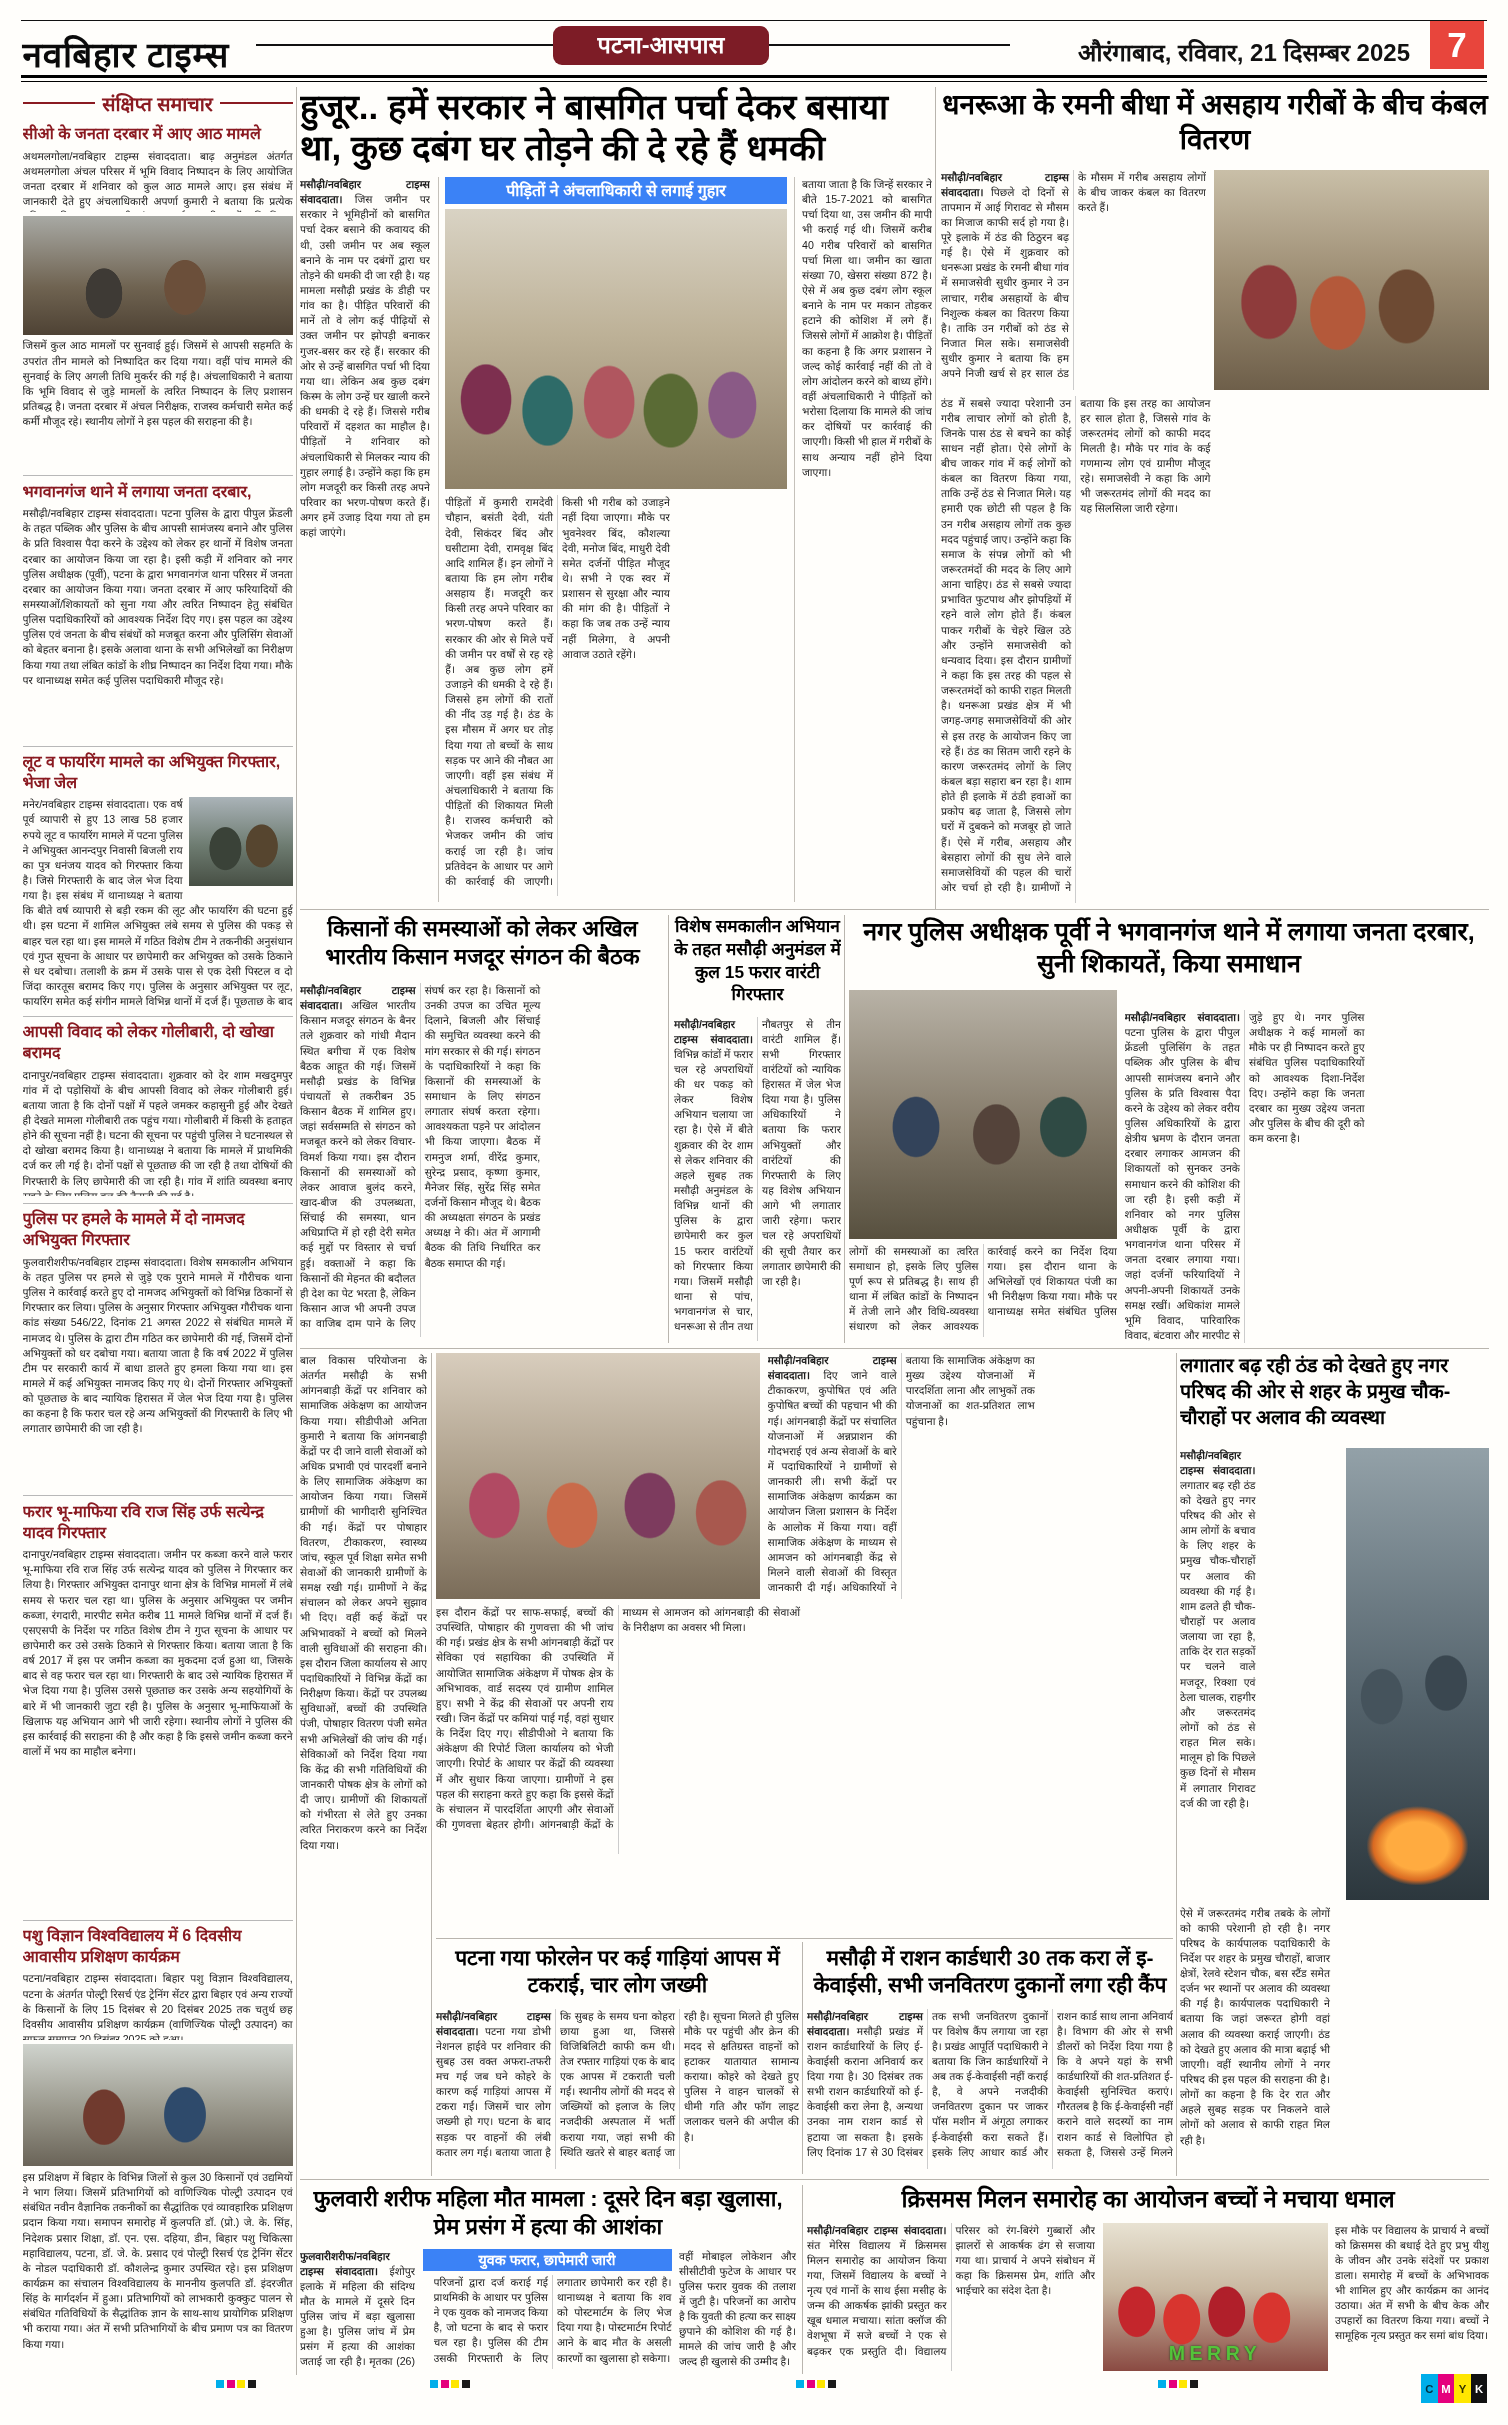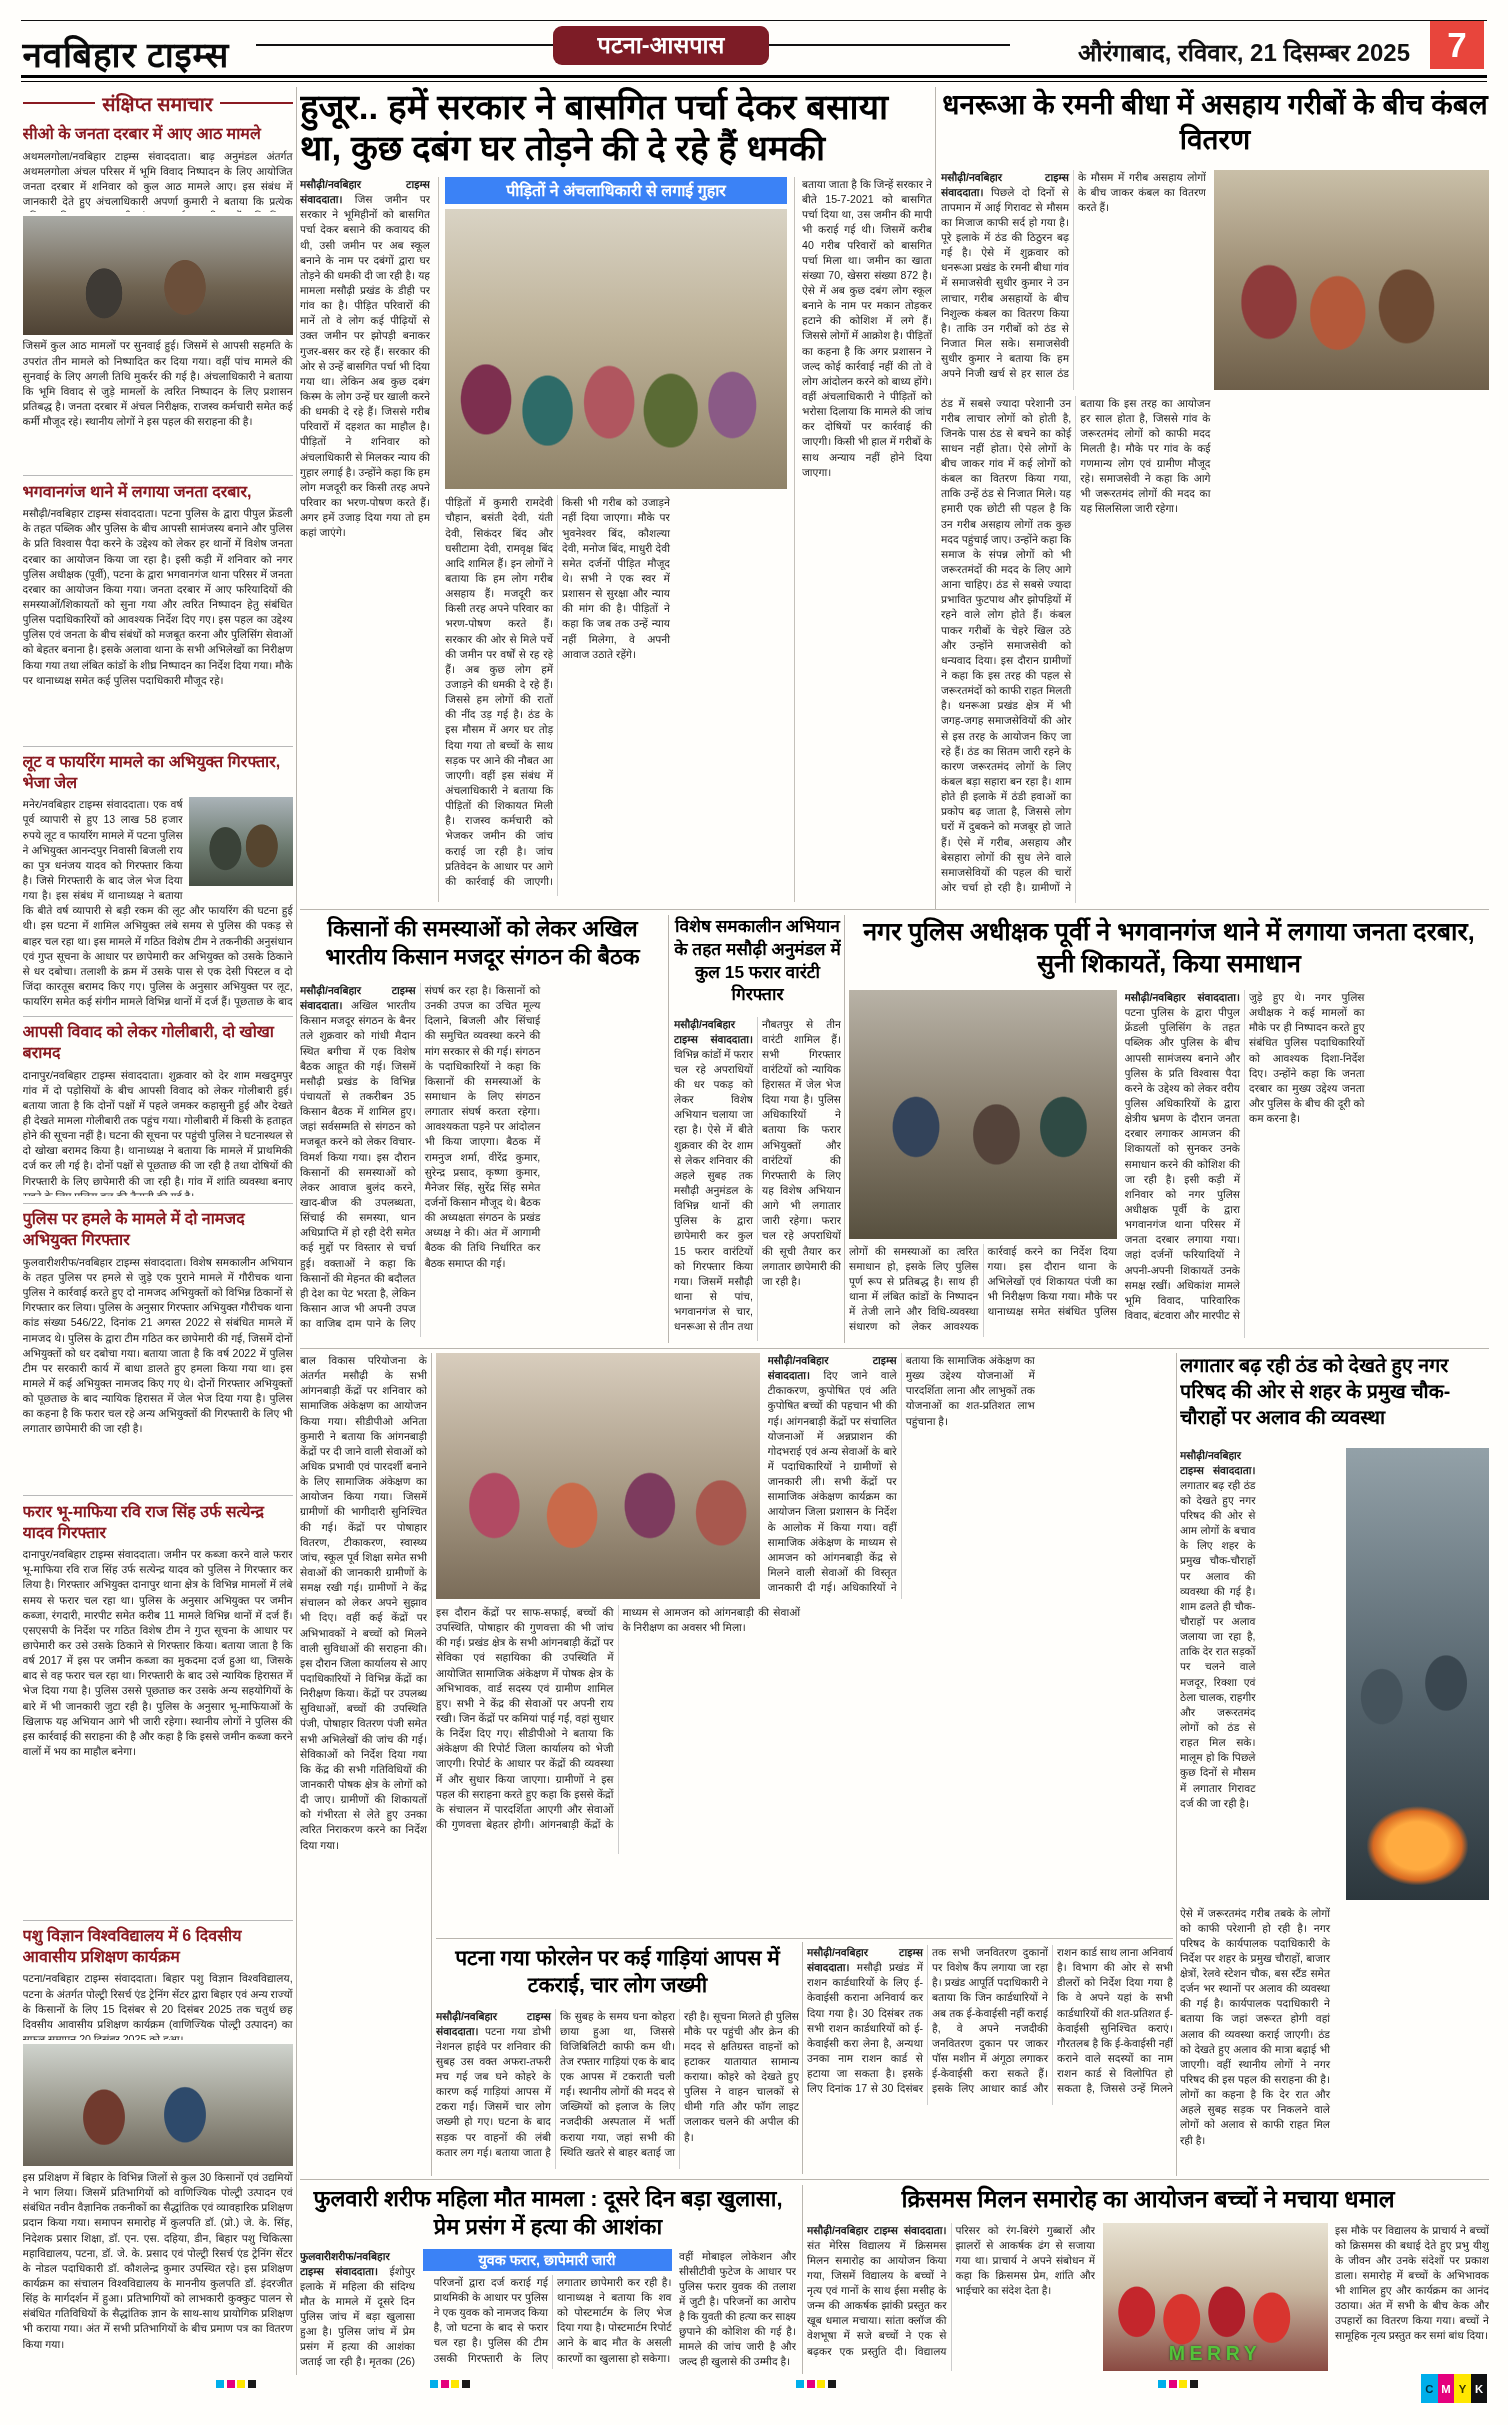--- a/index.html
+++ b/index.html
@@ -179,21 +179,21 @@
     </div>
   </section>
 
   <section class="abs" style="left:849px;top:915px;width:640px;height:428px;overflow:hidden;">
     <h2 class="hl-lg" style="height:69px;overflow:hidden;margin-bottom:6px;">नगर पुलिस अधीक्षक पूर्वी ने भगवानगंज थाने में लगाया जनता दरबार, सुनी शिकायतें, किया समाधान</h2>
     <div class="flexrow" style="height:348px;">
       <div style="width:268px;">
         <div class="photo ph-darbar" style="height:249px;margin-bottom:4.5px;"></div>
         <div class="body-text cols-2" style="height:93px;">लोगों की समस्याओं का त्वरित समाधान हो, इसके लिए पुलिस पूर्ण रूप से प्रतिबद्ध है। साथ ही थाना में लंबित कांडों के निष्पादन में तेजी लाने और विधि-व्यवस्था संधारण को लेकर आवश्यक कार्रवाई करने का निर्देश दिया गया। इस दौरान थाना के अभिलेखों एवं शिकायत पंजी का भी निरीक्षण किया गया। मौके पर थानाध्यक्ष समेत संबंधित पुलिस पदाधिकारियों के साथ बड़ी संख्या में फरियादी मौजूद रहे।</div>
       </div>
-      <div class="body-text cols-3" style="flex:1;height:348px;">
+      <div class="body-text cols-3" style="flex:1;height:348px;margin-top:20px;">
         <b class="dl">मसौढ़ी/नवबिहार संवाददाता।</b>
         <span>पटना पुलिस के द्वारा पीपुल फ्रेंडली पुलिसिंग के तहत पब्लिक और पुलिस के बीच आपसी सामंजस्य बनाने और पुलिस के प्रति विश्वास पैदा करने के उद्देश्य को लेकर वरीय पुलिस अधिकारियों के द्वारा क्षेत्रीय भ्रमण के दौरान जनता दरबार लगाकर आमजन की शिकायतों को सुनकर उनके समाधान करने की कोशिश की जा रही है। इसी कड़ी में शनिवार को नगर पुलिस अधीक्षक पूर्वी के द्वारा भगवानगंज थाना परिसर में जनता दरबार लगाया गया। जहां दर्जनों फरियादियों ने अपनी-अपनी शिकायतें उनके समक्ष रखीं। अधिकांश मामले भूमि विवाद, पारिवारिक विवाद, बंटवारा और मारपीट से जुड़े हुए थे। नगर पुलिस अधीक्षक ने कई मामलों का मौके पर ही निष्पादन करते हुए संबंधित पुलिस पदाधिकारियों को आवश्यक दिशा-निर्देश दिए। उन्होंने कहा कि जनता दरबार का मुख्य उद्देश्य जनता और पुलिस के बीच की दूरी को कम करना है।</span>
       </div>
     </div>
   </section>
 
   <section class="abs" style="left:300px;top:1353px;width:873px;height:823px;overflow:hidden;">
     <div class="abs body-text" style="left:0;top:0;width:127px;height:823px;">बाल विकास परियोजना के अंतर्गत मसौढ़ी के सभी आंगनबाड़ी केंद्रों पर शनिवार को सामाजिक अंकेक्षण का आयोजन किया गया। सीडीपीओ अनिता कुमारी ने बताया कि आंगनबाड़ी केंद्रों पर दी जाने वाली सेवाओं को अधिक प्रभावी एवं पारदर्शी बनाने के लिए सामाजिक अंकेक्षण का आयोजन किया गया। जिसमें ग्रामीणों की भागीदारी सुनिश्चित की गई। केंद्रों पर पोषाहार वितरण, टीकाकरण, स्वास्थ्य जांच, स्कूल पूर्व शिक्षा समेत सभी सेवाओं की जानकारी ग्रामीणों के समक्ष रखी गई। ग्रामीणों ने केंद्र संचालन को लेकर अपने सुझाव भी दिए। वहीं कई केंद्रों पर अभिभावकों ने बच्चों को मिलने वाली सुविधाओं की सराहना की। इस दौरान जिला कार्यालय से आए पदाधिकारियों ने विभिन्न केंद्रों का निरीक्षण किया। केंद्रों पर उपलब्ध सुविधाओं, बच्चों की उपस्थिति पंजी, पोषाहार वितरण पंजी समेत सभी अभिलेखों की जांच की गई। सेविकाओं को निर्देश दिया गया कि केंद्र की सभी गतिविधियों की जानकारी पोषक क्षेत्र के लोगों को दी जाए। ग्रामीणों की शिकायतों को गंभीरता से लेते हुए उनका त्वरित निराकरण करने का निर्देश दिया गया।</div>
     <div class="abs" style="left:136px;top:0;width:737px;height:823px;">
       <div class="flexrow" style="height:246px;">
@@ -221,20 +221,21 @@
 
   <section class="abs" style="left:436px;top:1945px;width:363px;height:229px;overflow:hidden;">
     <h2 class="hl-md" style="font-size:21px;height:59px;overflow:hidden;margin-bottom:4.5px;text-align:center;">पटना गया फोरलेन पर कई गाड़ियां आपस में टकराई, चार लोग जख्मी</h2>
     <div class="body-text cols-3" style="height:160px;">
       <b class="dl">मसौढ़ी/नवबिहार टाइम्स संवाददाता।</b>
       <span>पटना गया डोभी नेशनल हाईवे पर शनिवार की सुबह उस वक्त अफरा-तफरी मच गई जब घने कोहरे के कारण कई गाड़ियां आपस में टकरा गईं। जिसमें चार लोग जख्मी हो गए। घटना के बाद सड़क पर वाहनों की लंबी कतार लग गई। बताया जाता है कि सुबह के समय घना कोहरा छाया हुआ था, जिससे विजिबिलिटी काफी कम थी। तेज रफ्तार गाड़ियां एक के बाद एक आपस में टकराती चली गईं। स्थानीय लोगों की मदद से जख्मियों को इलाज के लिए नजदीकी अस्पताल में भर्ती कराया गया, जहां सभी की स्थिति खतरे से बाहर बताई जा रही है। सूचना मिलते ही पुलिस मौके पर पहुंची और क्रेन की मदद से क्षतिग्रस्त वाहनों को हटाकर यातायात सामान्य कराया। कोहरे को देखते हुए पुलिस ने वाहन चालकों से धीमी गति और फॉग लाइट जलाकर चलने की अपील की है।</span>
     </div>
   </section>
 
   <section class="abs" style="left:807px;top:1945px;width:366px;height:229px;overflow:hidden;">
+    <h2 class="hl-md" style="font-size:21px;height:59px;overflow:hidden;margin-bottom:4.5px;text-align:center;">मसौढ़ी में राशन कार्डधारी 30 तक करा लें इ-केवाईसी, सभी जनवितरण दुकानों लगा रही कैंप</h2>
     <div class="body-text cols-3" style="height:160px;">
       <b class="dl">मसौढ़ी/नवबिहार टाइम्स संवाददाता।</b>
       <span>मसौढ़ी प्रखंड में राशन कार्डधारियों के लिए ई-केवाईसी कराना अनिवार्य कर दिया गया है। 30 दिसंबर तक सभी राशन कार्डधारियों को ई-केवाईसी करा लेना है, अन्यथा उनका नाम राशन कार्ड से हटाया जा सकता है। इसके लिए दिनांक 17 से 30 दिसंबर तक सभी जनवितरण दुकानों पर विशेष कैंप लगाया जा रहा है। प्रखंड आपूर्ति पदाधिकारी ने बताया कि जिन कार्डधारियों ने अब तक ई-केवाईसी नहीं कराई है, वे अपने नजदीकी जनवितरण दुकान पर जाकर पॉस मशीन में अंगूठा लगाकर ई-केवाईसी करा सकते हैं। इसके लिए आधार कार्ड और राशन कार्ड साथ लाना अनिवार्य है। विभाग की ओर से सभी डीलरों को निर्देश दिया गया है कि वे अपने यहां के सभी कार्डधारियों की शत-प्रतिशत ई-केवाईसी सुनिश्चित कराएं। गौरतलब है कि ई-केवाईसी नहीं कराने वाले सदस्यों का नाम राशन कार्ड से विलोपित हो सकता है, जिससे उन्हें मिलने वाले अनाज से वंचित होना पड़ सकता है। इसलिए सभी कार्डधारियों से समय रहते ई-केवाईसी कराने की अपील की गई है।</span>
     </div>
   </section>
 
   <section class="abs" style="left:300px;top:2185px;width:496px;height:189px;overflow:hidden;">
     <h2 class="hl-md" style="height:59px;overflow:hidden;margin-bottom:4.5px;text-align:center;">फुलवारी शरीफ महिला मौत मामला : दूसरे दिन बड़ा खुलासा, प्रेम प्रसंग में हत्या की आशंका</h2>
     <div class="flexrow" style="height:121px;">
       <div class="body-text" style="width:115px;">

